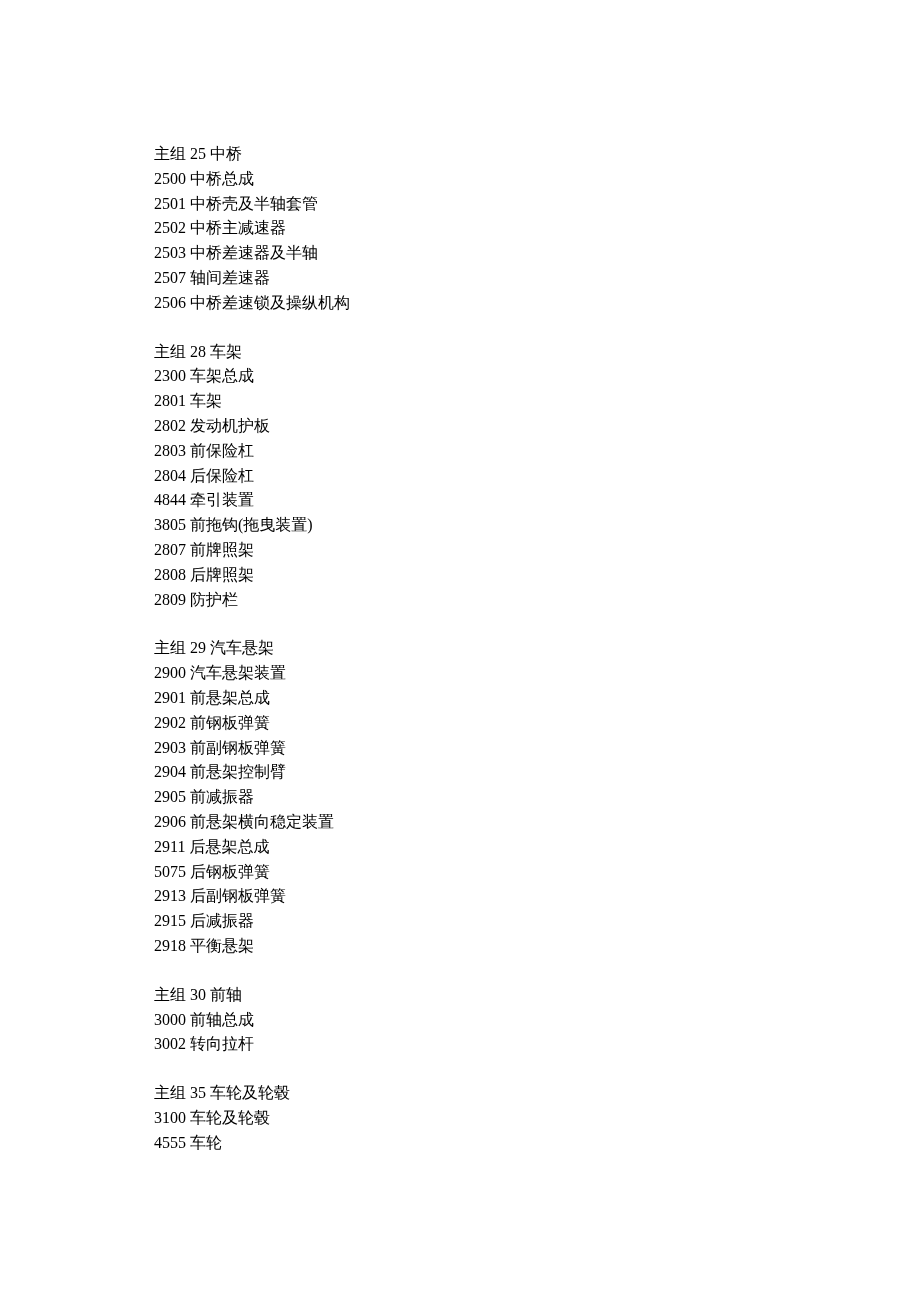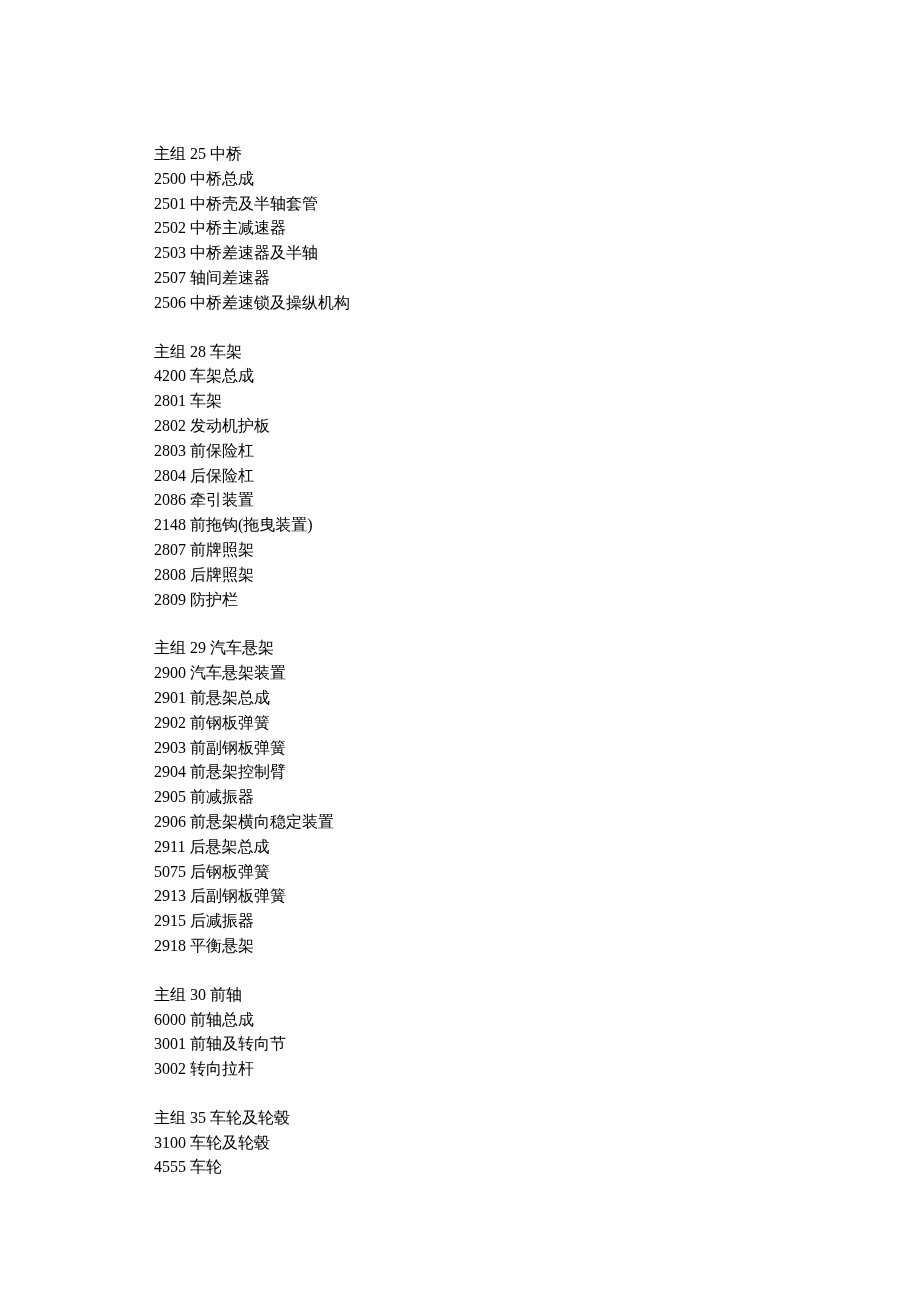--- a/index.html
+++ b/index.html
@@ -37,27 +37,27 @@
         <div class="line"><span>主组 </span><span class="num">25</span><span> 中桥</span></div>
         <div class="line"><span class="num">2500</span><span> </span><span>中桥总成</span></div>
         <div class="line"><span class="num">2501</span><span> </span><span>中桥壳及半轴套管</span></div>
         <div class="line"><span class="num">2502</span><span> </span><span>中桥主减速器</span></div>
         <div class="line"><span class="num">2503</span><span> </span><span>中桥差速器及半轴</span></div>
         <div class="line"><span class="num">2507</span><span> </span><span>轴间差速器</span></div>
         <div class="line"><span class="num">2506</span><span> </span><span>中桥差速锁及操纵机构</span></div>
       </div>
       <div class="group">
         <div class="line"><span>主组 </span><span class="num">28</span><span> 车架</span></div>
-        <div class="line"><span class="num">4200</span><span> </span><span>车架总成</span></div>
+        <div class="line"><span class="num">2300</span><span> </span><span>车架总成</span></div>
         <div class="line"><span class="num">2801</span><span> </span><span>车架</span></div>
         <div class="line"><span class="num">2802</span><span> </span><span>发动机护板</span></div>
         <div class="line"><span class="num">2803</span><span> </span><span>前保险杠</span></div>
         <div class="line"><span class="num">2804</span><span> </span><span>后保险杠</span></div>
-        <div class="line"><span class="num">2086</span><span> </span><span>牵引装置</span></div>
-        <div class="line"><span class="num">2148</span><span> </span><span>前拖钩(拖曳装置)</span></div>
+        <div class="line"><span class="num">4844</span><span> </span><span>牵引装置</span></div>
+        <div class="line"><span class="num">3805</span><span> </span><span>前拖钩(拖曳装置)</span></div>
         <div class="line"><span class="num">2807</span><span> </span><span>前牌照架</span></div>
         <div class="line"><span class="num">2808</span><span> </span><span>后牌照架</span></div>
         <div class="line"><span class="num">2809</span><span> </span><span>防护栏</span></div>
       </div>
       <div class="group">
         <div class="line"><span>主组 </span><span class="num">29</span><span> 汽车悬架</span></div>
         <div class="line"><span class="num">2900</span><span> </span><span>汽车悬架装置</span></div>
         <div class="line"><span class="num">2901</span><span> </span><span>前悬架总成</span></div>
         <div class="line"><span class="num">2902</span><span> </span><span>前钢板弹簧</span></div>
         <div class="line"><span class="num">2903</span><span> </span><span>前副钢板弹簧</span></div>
@@ -65,22 +65,21 @@
         <div class="line"><span class="num">2905</span><span> </span><span>前减振器</span></div>
         <div class="line"><span class="num">2906</span><span> </span><span>前悬架横向稳定装置</span></div>
         <div class="line"><span class="num">2911</span><span> </span><span>后悬架总成</span></div>
         <div class="line"><span class="num">5075</span><span> </span><span>后钢板弹簧</span></div>
         <div class="line"><span class="num">2913</span><span> </span><span>后副钢板弹簧</span></div>
         <div class="line"><span class="num">2915</span><span> </span><span>后减振器</span></div>
         <div class="line"><span class="num">2918</span><span> </span><span>平衡悬架</span></div>
       </div>
       <div class="group">
         <div class="line"><span>主组 </span><span class="num">30</span><span> 前轴</span></div>
-        <div class="line"><span class="num">6000</span><span> </span><span>前轴总成</span></div>
-        <div class="line"><span class="num">3001</span><span> </span><span>前轴及转向节</span></div>
+        <div class="line"><span class="num">3000</span><span> </span><span>前轴总成</span></div>
         <div class="line"><span class="num">3002</span><span> </span><span>转向拉杆</span></div>
       </div>
       <div class="group">
         <div class="line"><span>主组 </span><span class="num">35</span><span> 车轮及轮毂</span></div>
         <div class="line"><span class="num">3100</span><span> </span><span>车轮及轮毂</span></div>
         <div class="line"><span class="num">4555</span><span> </span><span>车轮</span></div>
       </div>
     </div>
 </div>
 

